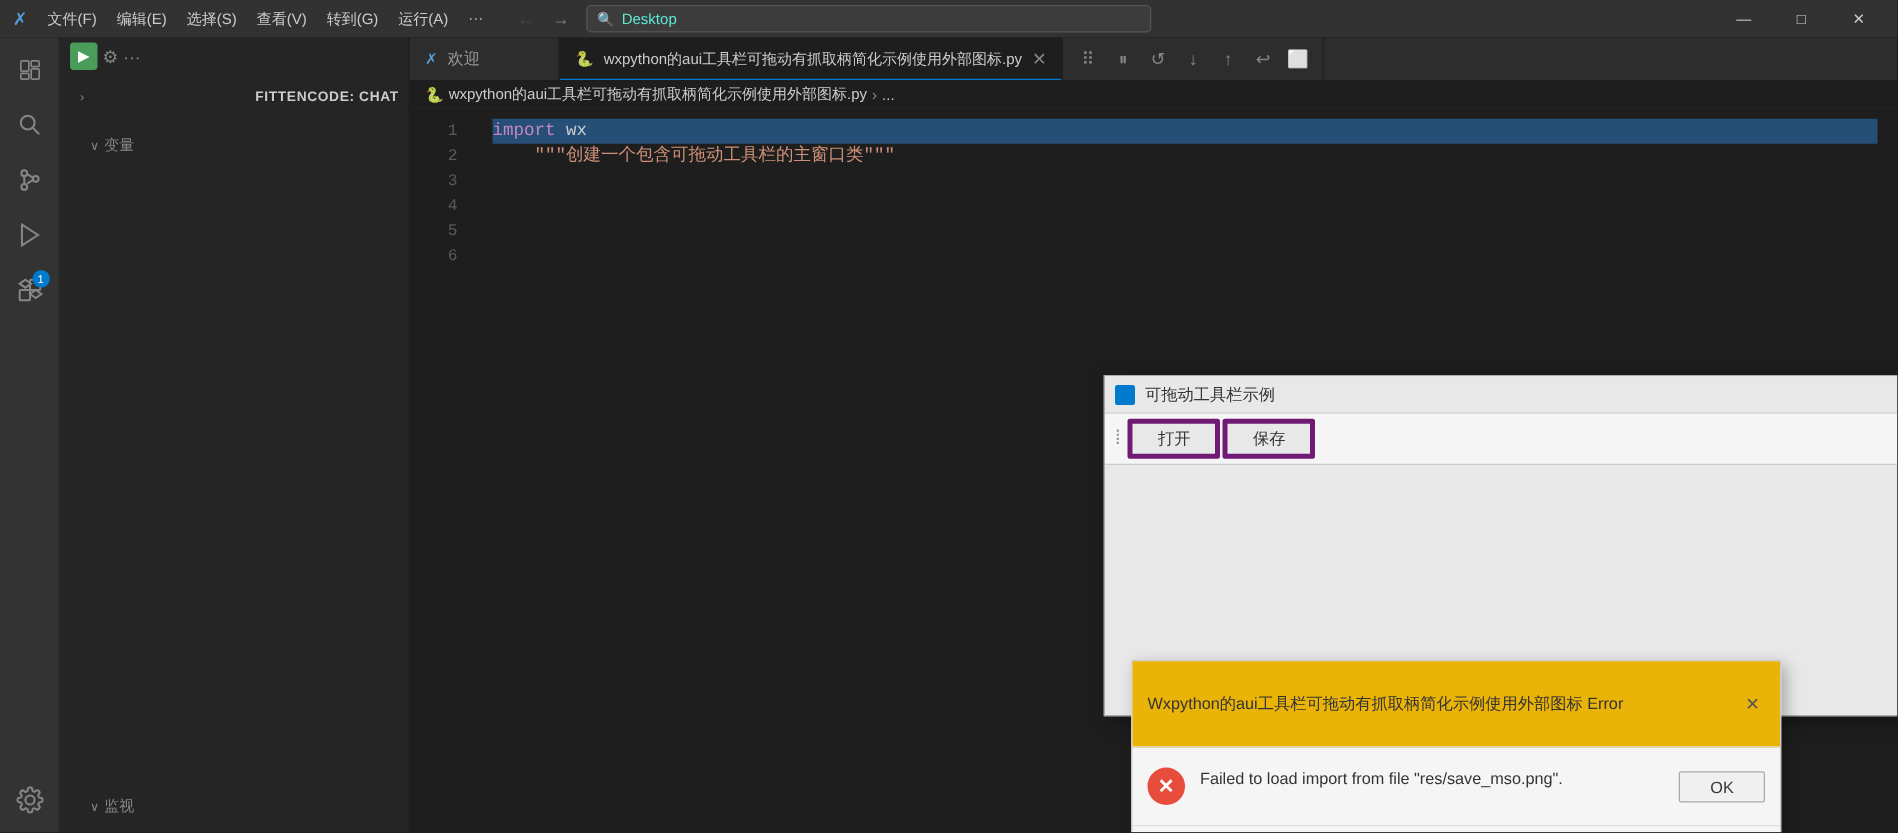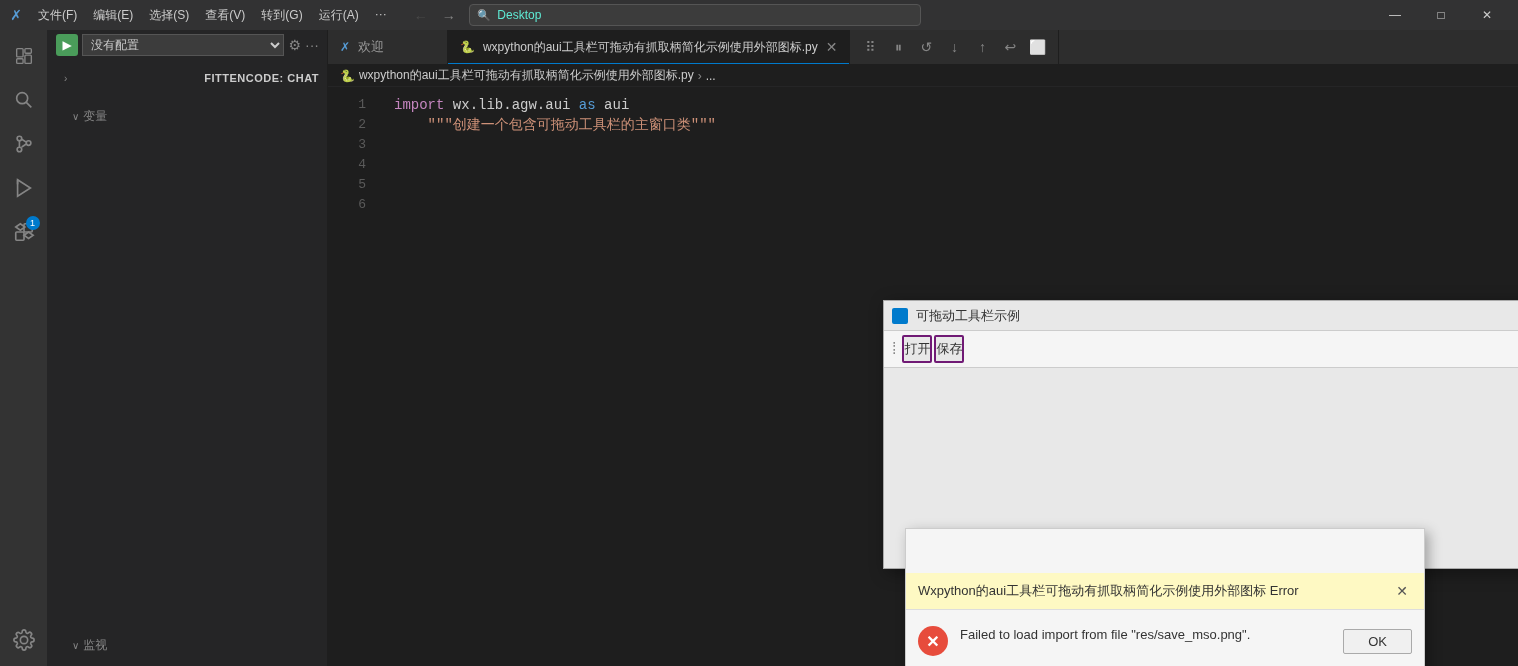--- a/index.html
+++ b/index.html
@@ -75,26 +75,26 @@
     .cls { color: #4ec9b0; }
     .cmt { color: #ce9178; }
     .hl { background: #264f78; }
     .op { color: #cccccc; }
     .floating-window { position: absolute; top: 270px; left: 555px; width: 760px; background: #f0f0f0; border: 1px solid #aaa; box-shadow: 4px 4px 16px rgba(0,0,0,0.4); pointer-events: all; }
     .float-title-bar { height: 30px; background: #e8e8e8; display: flex; align-items: center; padding: 0 8px; border-bottom: 1px solid #ccc; }
     .float-icon { width: 16px; height: 16px; background: #007acc; border-radius: 2px; margin-right: 8px; flex-shrink: 0; }
     .float-title { font-size: 13px; color: #333; flex: 1; }
     .float-toolbar { display: flex; align-items: center; padding: 4px 8px; background: #f5f5f5; border-bottom: 1px solid #ccc; gap: 2px; }
     .float-toolbar-grip { color: #888; font-size: 16px; margin-right: 4px; cursor: grab; }
-    .float-toolbar-btn { padding: 3px 0; background: #e8e8e8; border: 2px solid #701a75; font-size: 13px; color: #333; cursor: pointer; border-radius: 2px; }
+    .float-toolbar-btn { padding: 3px 20px; background: #e8e8e8; border: 4px solid #701a75; font-size: 13px; color: #333; cursor: pointer; border-radius: 2px; }
     .float-body { height: 200px; background: #e8e8e8; }
 
     
     .error-dialog { position: absolute; top: 498px; left: 577px; width: 520px; background: #f5f5f5; border: 1px solid #ccc; box-shadow: 4px 4px 12px rgba(0,0,0,0.3); pointer-events: all; }
-    .error-title-bar { display: flex; align-items: center; padding: 8px 12px; background: #fef9c3; border-bottom: 1px solid #ddd; margin-top: 44px; }
+    .error-title-bar { display: flex; align-items: center; padding: 24px 12px; background: #eab308; border-bottom: 1px solid #ddd; }
     .error-title-text { font-size: 13px; color: #333; flex: 1; }
     .error-close-btn { width: 20px; height: 20px; display: flex; align-items: center; justify-content: center; color: #555; cursor: pointer; font-size: 14px; border-radius: 3px; }
     .error-body { display: flex; align-items: flex-start; padding: 16px 12px; gap: 12px; }
     .error-icon { width: 30px; height: 30px; background: #e74c3c; border-radius: 50%; display: flex; align-items: center; justify-content: center; color: white; font-size: 16px; font-weight: bold; flex-shrink: 0; }
     .error-message { font-size: 13px; color: #333; line-height: 1.4; flex: 1; }
     .error-ok-btn { padding: 4px 24px; background: #f0f0f0; border: 1px solid #aaa; font-size: 13px; color: #333; cursor: pointer; border-radius: 2px; align-self: center; }
     .error-footer { padding: 6px 12px; border-top: 1px solid #ddd; display: flex; align-items: center; gap: 4px; cursor: pointer; }
     .error-footer-icon { font-size: 11px; color: #555; }
     .error-footer-text { font-size: 13px; color: #404040; text-decoration: underline; }
   </style>
@@ -174,23 +174,20 @@
       <svg width="22" height="22" viewBox="0 0 24 24" fill="none" stroke="currentColor" stroke-width="1.8">
           <path d="M12 8a4 4 0 1 0 0 8 4 4 0 0 0 0-8z"></path>
           <path d="M19.4 15a1.65 1.65 0 0 0 .33 1.82l.06.06a2 2 0 0 1-2.83 2.83l-.06-.06a1.65 1.65 0 0 0-1.82-.33 1.65 1.65 0 0 0-1 1.51V21a2 2 0 0 1-4 0v-.09A1.65 1.65 0 0 0 9 19.4a1.65 1.65 0 0 0-1.82.33l-.06.06a2 2 0 0 1-2.83-2.83l.06-.06A1.65 1.65 0 0 0 4.68 15a1.65 1.65 0 0 0-1.51-1H3a2 2 0 0 1 0-4h.09A1.65 1.65 0 0 0 4.6 9a1.65 1.65 0 0 0-.33-1.82l-.06-.06a2 2 0 0 1 2.83-2.83l.06.06A1.65 1.65 0 0 0 9 4.68a1.65 1.65 0 0 0 1-1.51V3a2 2 0 0 1 4 0v.09a1.65 1.65 0 0 0 1 1.51 1.65 1.65 0 0 0 1.82-.33l.06-.06a2 2 0 0 1 2.83 2.83l-.06.06A1.65 1.65 0 0 0 19.4 9a1.65 1.65 0 0 0 1.51 1H21a2 2 0 0 1 0 4h-.09a1.65 1.65 0 0 0-1.51 1z"></path>
         </svg>
     </div>
   </div>
 
   <div class="sidebar">
     <div class="run-config-bar">
       <button class="run-btn">▶</button>
-      <select class="config-select">
-        <option>没有配置</option>
-      </select>
       <span class="config-gear">⚙</span>
       <span class="config-dots">···</span>
     </div>
     <div class="sidebar-section">
       <div class="sidebar-header">
         <span class="sidebar-header-icon">›</span>
         <span class="sidebar-header-title">FITTENCODE: CHAT</span>
       </div>
     </div>
     <div class="sidebar-section">
@@ -240,21 +237,21 @@
     <div class="code-editor">
       <div class="line-numbers">
         <div>1</div>
         <div>2</div>
         <div>3</div>
         <div>4</div>
         <div>5</div>
         <div>6</div>
       </div>
       <div class="code-content">
-        <div class="code-line"><span class="kw">import</span> <span class="op">wx.lib.agw.aui</span> <span style="color:#569cd6;">as</span> <span class="op">aui</span></div>
+        <div class="code-line hl"><span class="kw">import</span> <span class="op">wx</span></div>
         <div class="code-line"></div>
         <div class="code-line">    <span class="cmt">"""创建一个包含可拖动工具栏的主窗口类"""</span></div>
         <div class="code-line"></div>
       </div>
     </div>
 
     <div class="floating-window">
       <div class="float-title-bar">
         <div class="float-icon"></div>
         <span class="float-title">可拖动工具栏示例</span>

